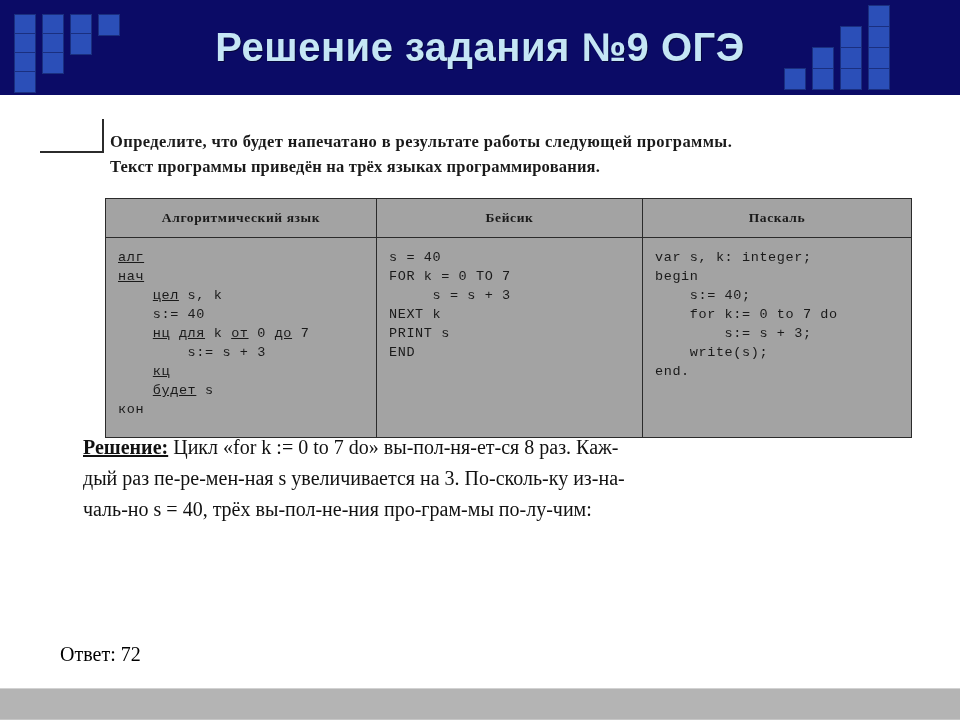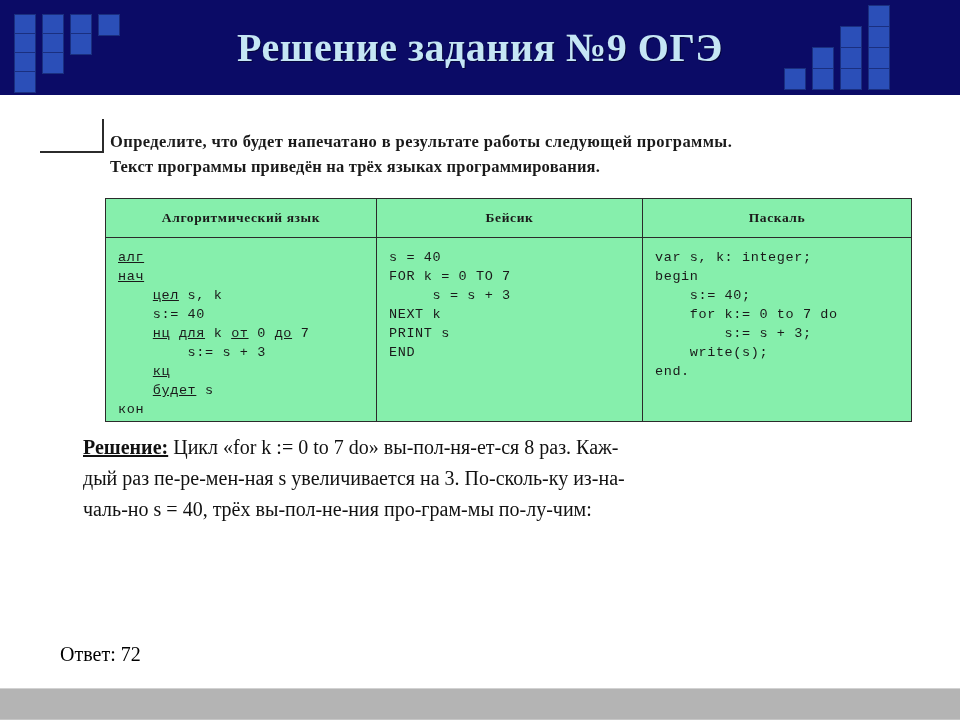--- a/index.html
+++ b/index.html
@@ -32,21 +32,21 @@
   }
   #page-title {
     position: absolute;
     left: 0; top: 0;
     width: 960px;
     height: 95px;
     display: flex;
     align-items: center;
     justify-content: center;
     color: #c5e6f5;
-    font-family: Liberation Serif, serif;
+    font-family: Liberation Sans, sans-serif;
     font-weight: bold;
     font-size: 40px;
     letter-spacing: 0.5px;
     text-shadow: 1px 1px 0 #06063a;
     white-space: nowrap;
     z-index: 3;
   }
 
   
   #question-block {
@@ -99,40 +99,40 @@
   #question-text .line2 { letter-spacing: 0.2px; }
 
   
   #code-table {
     position: absolute;
     left: 105px;
     top: 198px;
     width: 803px;
     border-collapse: collapse;
     table-layout: fixed;
-    background: #86efac;
+    background: #a3a3a3;
   }
   #code-table th, #code-table td {
     border: 1px solid #2b2b2b;
     vertical-align: top;
     padding: 0;
   }
   #code-table th {
     height: 38px;
     text-align: center;
     vertical-align: middle;
     font-family: "Liberation Serif", serif;
     font-size: 13.5px;
     font-weight: bold;
     color: #1a1a1a;
     letter-spacing: 0.6px;
   }
   #code-table td {
     height: 170px;
-    padding: 10px 0 2px 12px;
+    padding: 10px 0 18px 12px;
   }
   .code-block {
     font-family: "Liberation Mono", monospace;
     font-size: 13.5px;
     line-height: 19px;
     color: #1a1a1a;
     white-space: pre;
     letter-spacing: 0.6px;
   }
   

